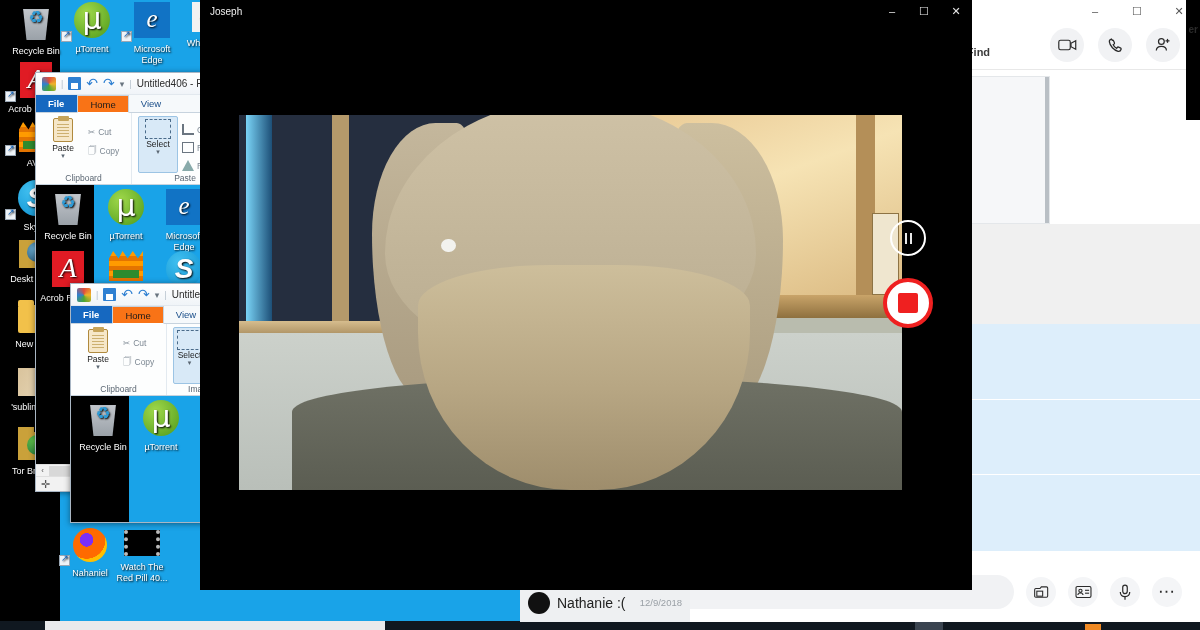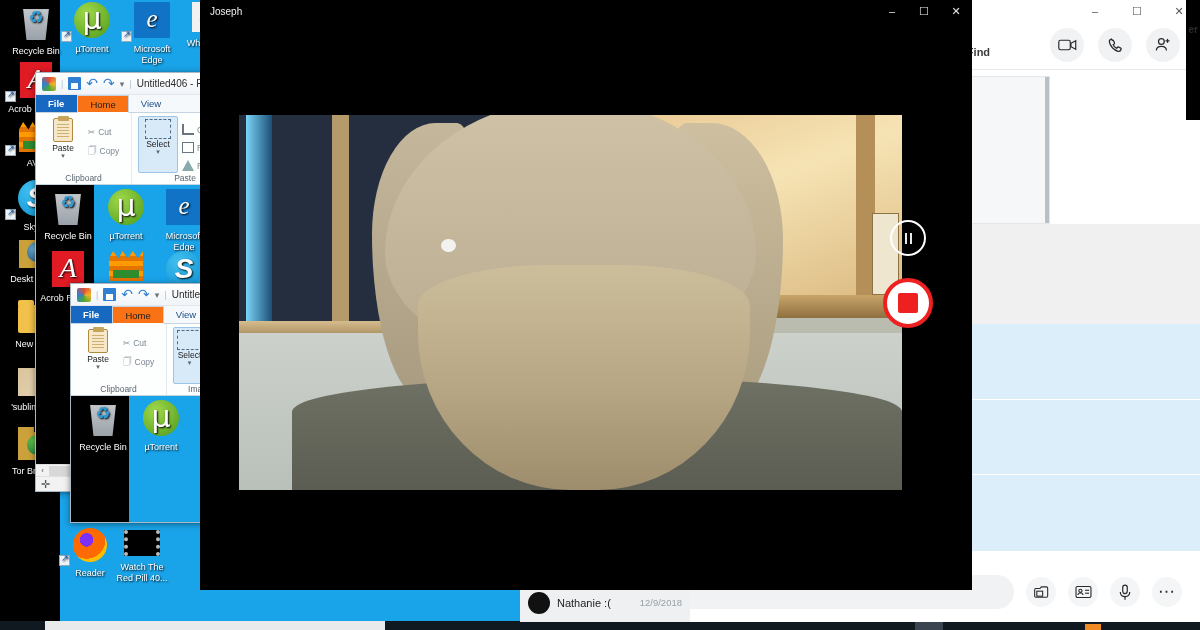--- a/index.html
+++ b/index.html
@@ -259,21 +259,21 @@
                display:flex; align-items:center; padding:0 18px; gap:12px; background:#fff;}
   .sk-input{ flex:1; height:34px; background:#f1f2f4; border-radius:17px;
              display:flex; align-items:center; padding:0 12px; gap:9px;}
   .sk-input .ph{ color:#9aa0a6; font-size:11.5px;}
   .sk-cbtn{ width:30px;height:30px;border-radius:50%;background:#f4f5f7;
             display:flex;align-items:center;justify-content:center;}
   .sk-contactbar{ position:absolute; left:0; bottom:0; width:170px; height:40px;
                   background:#eef0f2; border-top:1px solid #dfe2e5; display:flex;
                   align-items:center; gap:7px; padding:0 8px;}
   .sk-avatar{ width:22px;height:22px;border-radius:50%;background:#111;}
-  .sk-cname{ font-size:11px; color:#222;}
+  .sk-cname{ font-size:14px; color:#222;}
   .sk-cdate{ position:absolute; right:8px; font-size:9.5px; color:#9aa0a6;}
 
   .clip-edge{ position:absolute; right:0; top:0; width:14px; height:120px;
               background:#000; }
   .er-text{ position:absolute; right:2px; top:24px; font-size:10px; color:#2b2b2b;
             font-weight:bold;}
   svg{ display:block; }
 </style>
 </head>
 <body>
@@ -288,21 +288,21 @@
         <div class="dicon" style="position: absolute; left: 62px; top: 2px;"><span class="glyph"><span class="ic-utorrent" style="display: inline-block;"></span><span class="shortcut-arrow"></span></span><span>µTorrent</span></div>
         <div class="dicon" style="position: absolute; left: 122px; top: 2px;"><span class="glyph"><span class="ic-edge" style="display: inline-block;"></span><span class="shortcut-arrow"></span></span><span>Microsoft Edge</span></div>
         <div class="dicon" style="position: absolute; left: 180px; top: 2px;"><span class="glyph"><span class="ic-winamp" style="display: inline-block;"></span></span><span>When Reali</span></div>
         <div class="dicon" style="position: absolute; left: 6px; top: 62px;"><span class="glyph"><span class="ic-acro" style="display: inline-block;"></span><span class="shortcut-arrow"></span></span><span>Acrob Reader</span></div>
         <div class="dicon" style="position: absolute; left: 6px; top: 122px;"><span class="glyph"><span class="ic-avg" style="display: inline-block;"></span><span class="shortcut-arrow"></span></span><span>AVG</span></div>
         <div class="dicon" style="position: absolute; left: 6px; top: 180px;"><span class="glyph"><span class="ic-skype" style="display: inline-block;"></span><span class="shortcut-arrow"></span></span><span>Skype</span></div>
         <div class="dicon" style="position: absolute; left: 6px; top: 240px;"><span class="glyph"><span class="ic-desk" style="display: inline-block;"></span></span><span>Deskt Shortc</span></div>
         <div class="dicon" style="position: absolute; left: 6px; top: 305px;"><span class="glyph"><span class="ic-folder" style="display: inline-block;"></span></span><span>New fo (3)</span></div>
         <div class="dicon" style="position: absolute; left: 6px; top: 368px;"><span class="glyph"><span class="ic-folder-img" style="display: inline-block;"></span></span><span>'sublim folde</span></div>
         <div class="dicon" style="position: absolute; left: 6px; top: 432px;"><span class="glyph"><span class="ic-folder-globe" style="display: inline-block;"></span></span><span>Tor Browser</span></div>
-        <div class="dicon" style="position: absolute; left: 60px; top: 528px;"><span class="glyph"><span class="ic-firefox" style="display: inline-block;"></span><span class="shortcut-arrow"></span></span><span>Reader</span></div>
+        <div class="dicon" style="position: absolute; left: 60px; top: 528px;"><span class="glyph"><span class="ic-firefox" style="display: inline-block;"></span><span class="shortcut-arrow"></span></span><span>Nahaniel</span></div>
         <div class="dicon" style="position: absolute; left: 112px; top: 530px;"><span class="glyph"><span class="ic-film" style="display: inline-block;"></span></span><span>Watch The Red Pill 40...</span></div>
       </div>
 
     <div class="taskbar">
       <div class="taskbar-seg1"></div>
       <div class="taskbar-seg2"></div>
       <div class="taskbar-seg3"></div>
       <div class="taskbar-clock"></div>
     </div>
   </div>

